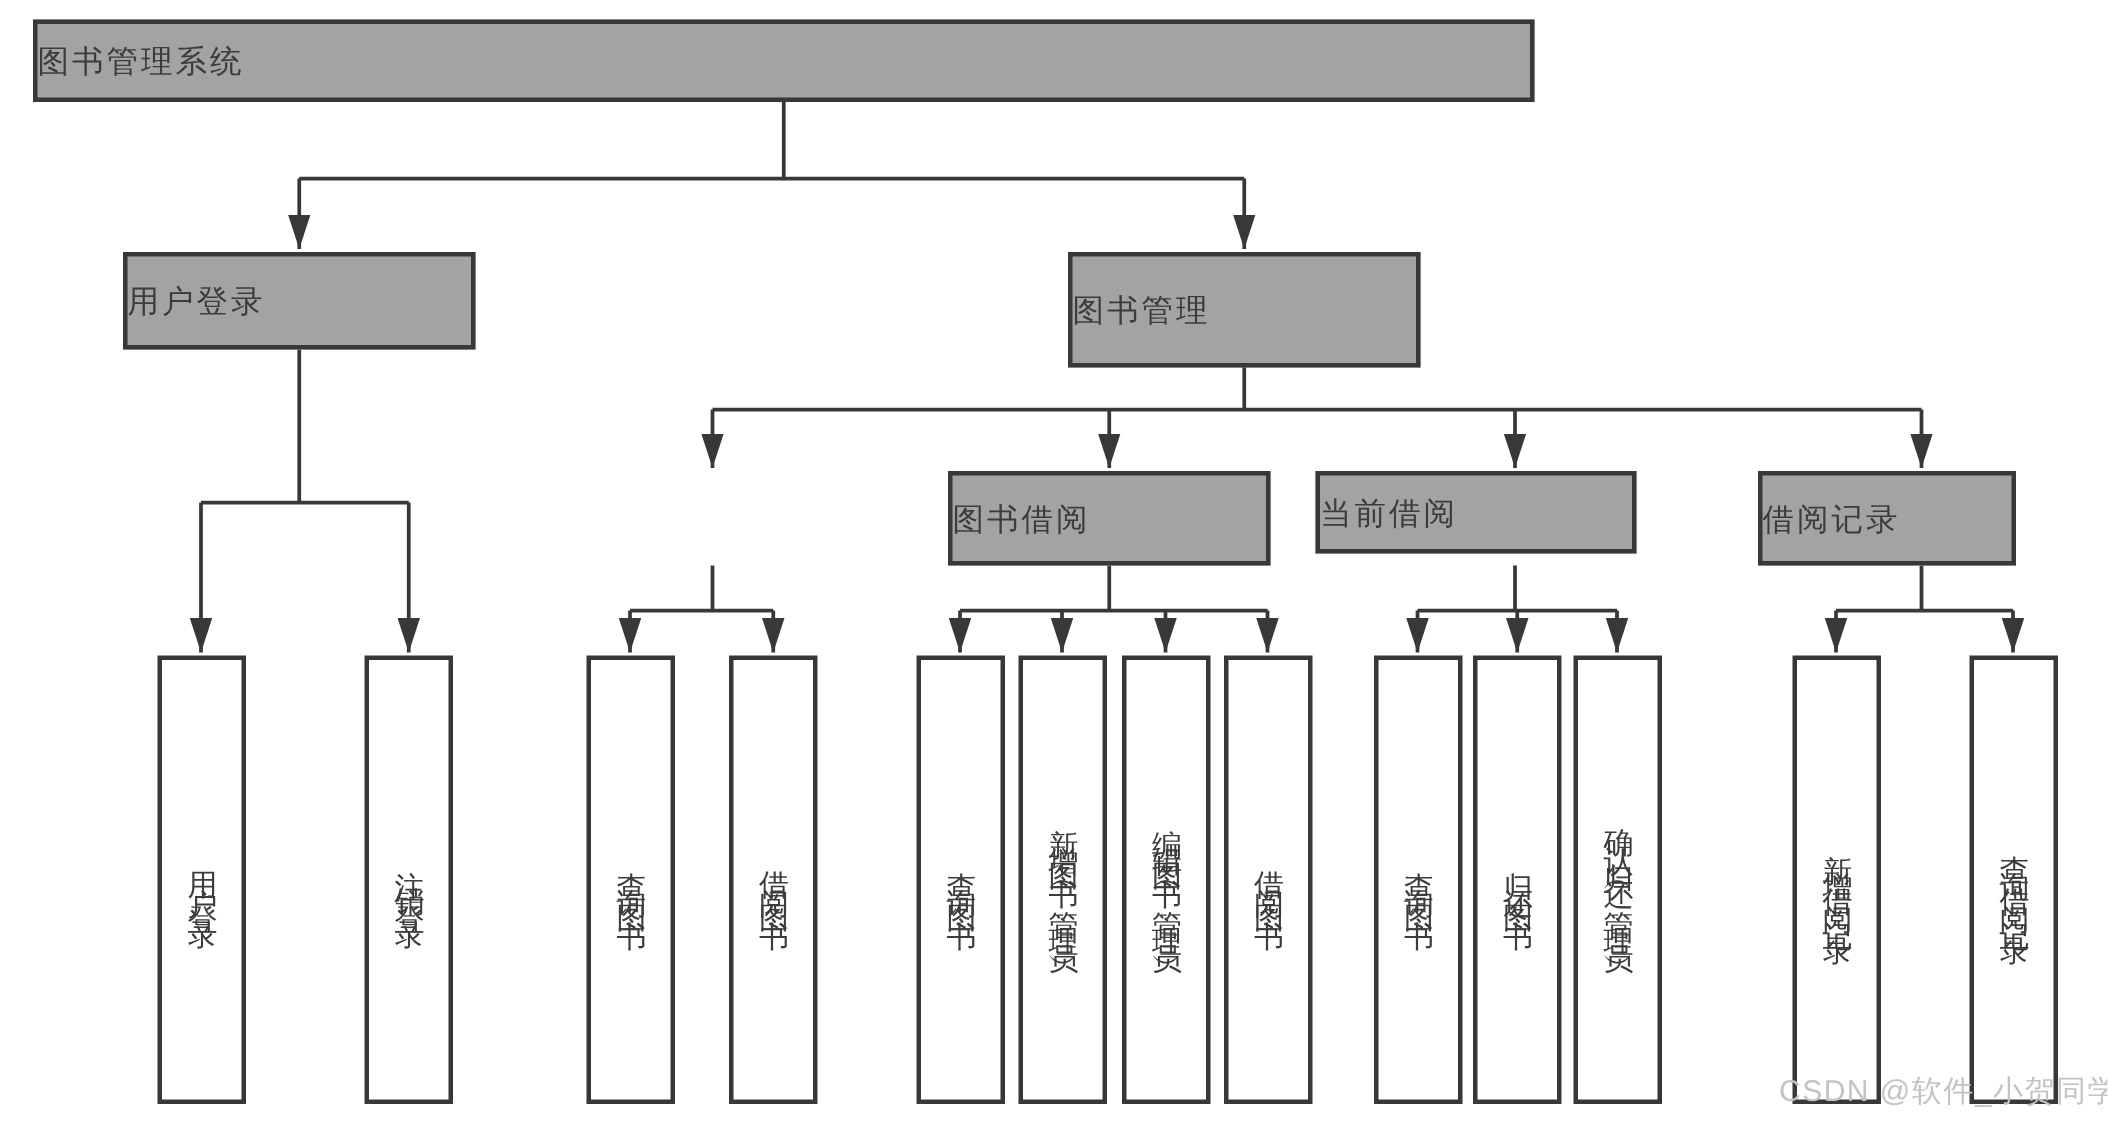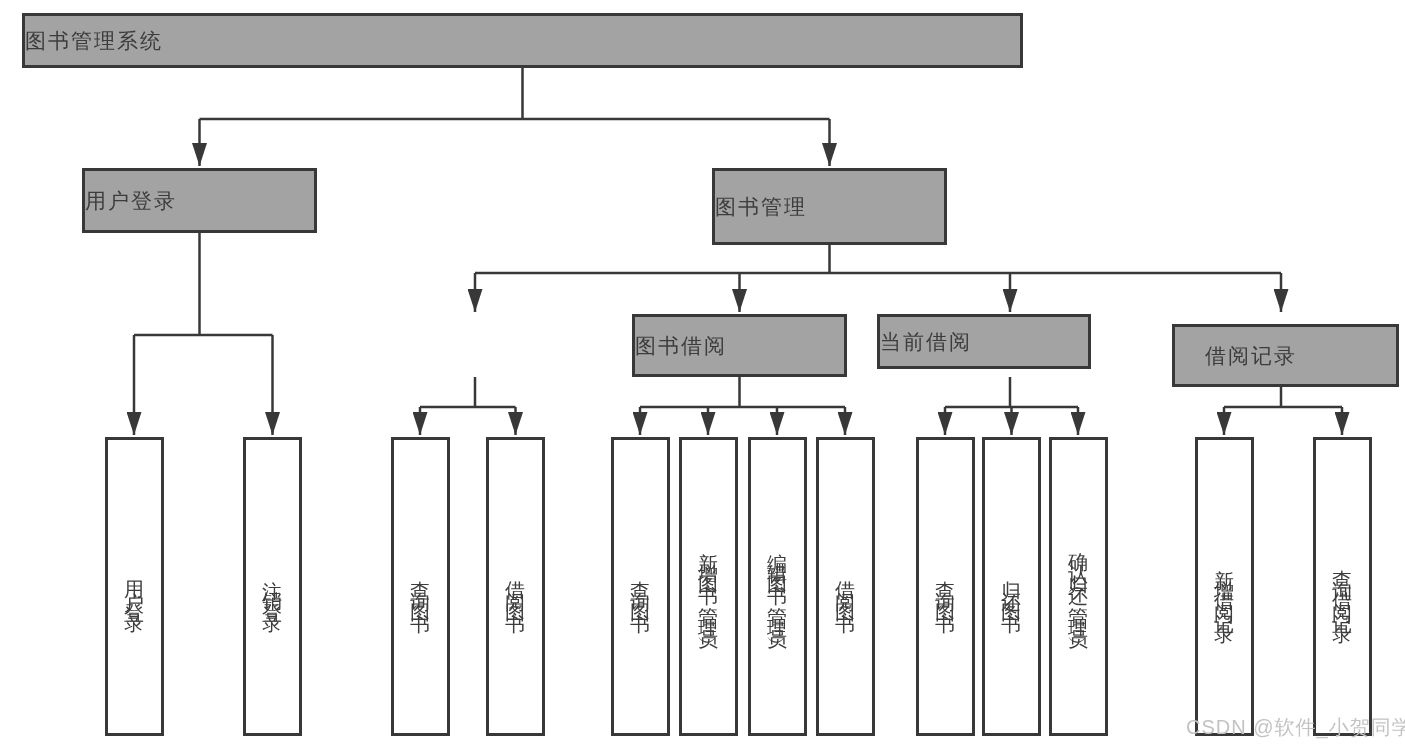--- a/index.html
+++ b/index.html
@@ -108,21 +108,21 @@
   <div class="hnode" style="left:712px;top:168px;width:235px;height:77px;">
     <span>图书管理</span>
   </div>
 
   <div class="hnode" style="left:632px;top:314px;width:215px;height:63px;">
     <span>图书借阅</span>
   </div>
   <div class="hnode" style="left:877px;top:314px;width:214px;height:55px;">
     <span>当前借阅</span>
   </div>
-  <div class="hnode" style="left:1172px;top:324px;width:227px;height:63px;padding-left:30px;">
+  <div class="hnode" style="left:1172px;top:314px;width:172px;height:63px;">
     <span>借阅记录</span>
   </div>
 
   <div class="vnode" style="left:105px;">
     <span>用户登录</span>
   </div>
   <div class="vnode" style="left:243px;">
     <span>注销登录</span>
   </div>
 

